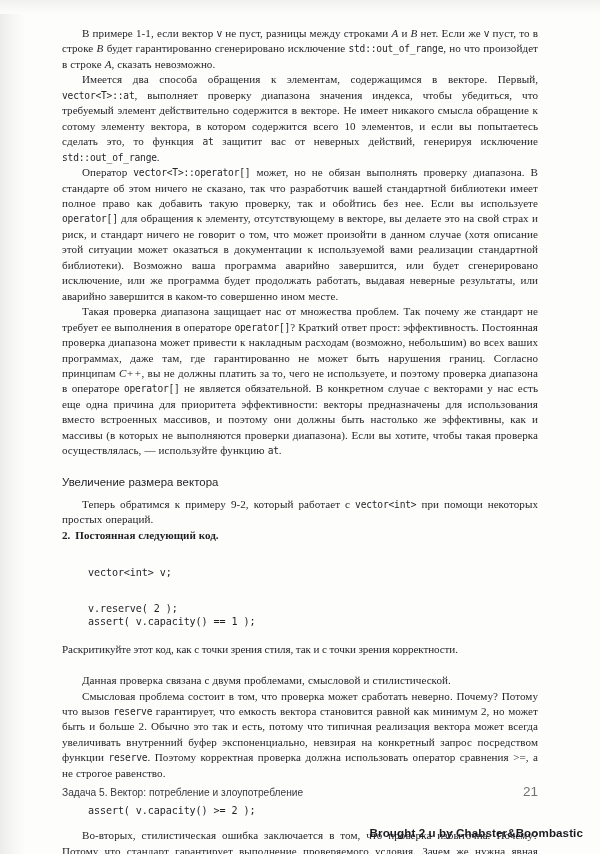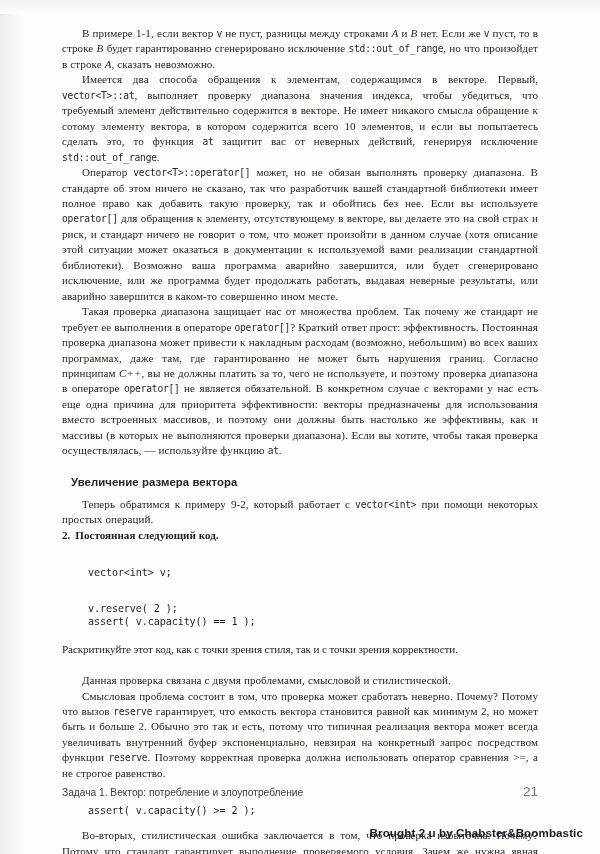--- a/index.html
+++ b/index.html
@@ -56,24 +56,24 @@
   p.para.gap-top { margin-top: 11px; }
 
   .mono {
     font-family: "DejaVu Sans Mono", "Liberation Mono", monospace;
     font-size: 9.6px;
     letter-spacing: -0.2px;
   }
   i.it { font-style: italic; }
 
   h2.section-head {
-    margin: 17px 0 9px 9px;
+    margin: 17px 0 9px 0;
     font-family: "Liberation Sans", sans-serif;
     font-size: 11.4px;
-    font-weight: 700;
+    font-weight: 400;
     color: #26252a;
     letter-spacing: 0.05px;
   }
 
   p.numbered {
     margin: 0;
     font-size: 11.1px;
     line-height: 15.45px;
     font-weight: bold;
     color: #1e1d22;
@@ -166,19 +166,19 @@
 
     <p class="para"><span>Смысловая проблема состоит в том, что проверка может сработать неверно. Почему? Потому что вызов </span><span class="mono">reserve</span><span> гарантирует, что емкость вектора становится равной как минимум 2, но может быть и больше 2. Обычно это так и есть, потому что типичная реализация вектора может всегда увеличивать внутренний буфер экспоненциально, невзирая на конкретный запрос посредством функции </span><span class="mono">reserve</span><span>. Поэтому корректная проверка должна использовать оператор сравнения &gt;=, а не строгое равенство.</span></p>
 
     <pre class="code block-gap"><span class="codeline">assert( v.capacity() &gt;= 2 );</span></pre>
 
     <p class="para gap-top"><span>Во-вторых, стилистическая ошибка заключается в том, что проверка избыточна. Почему? Потому что стандарт гарантирует выполнение проверяемого условия. Зачем же нужна явная проверка? Она не имеет смысла, если только вы не подозреваете о</span></p>
 
   </div>
 
   <div class="footer">
-    <span>Задача 1. Вектор: потребление и злоупотребление</span>
+    <span>Задача 5. Вектор: потребление и злоупотребление</span>
     <span class="page-no">21</span>
   </div>
 
   <div class="watermark">Brought 2 u by Chabster&amp;Boombastic</div>
 
 </div>
 
 </body></html>

